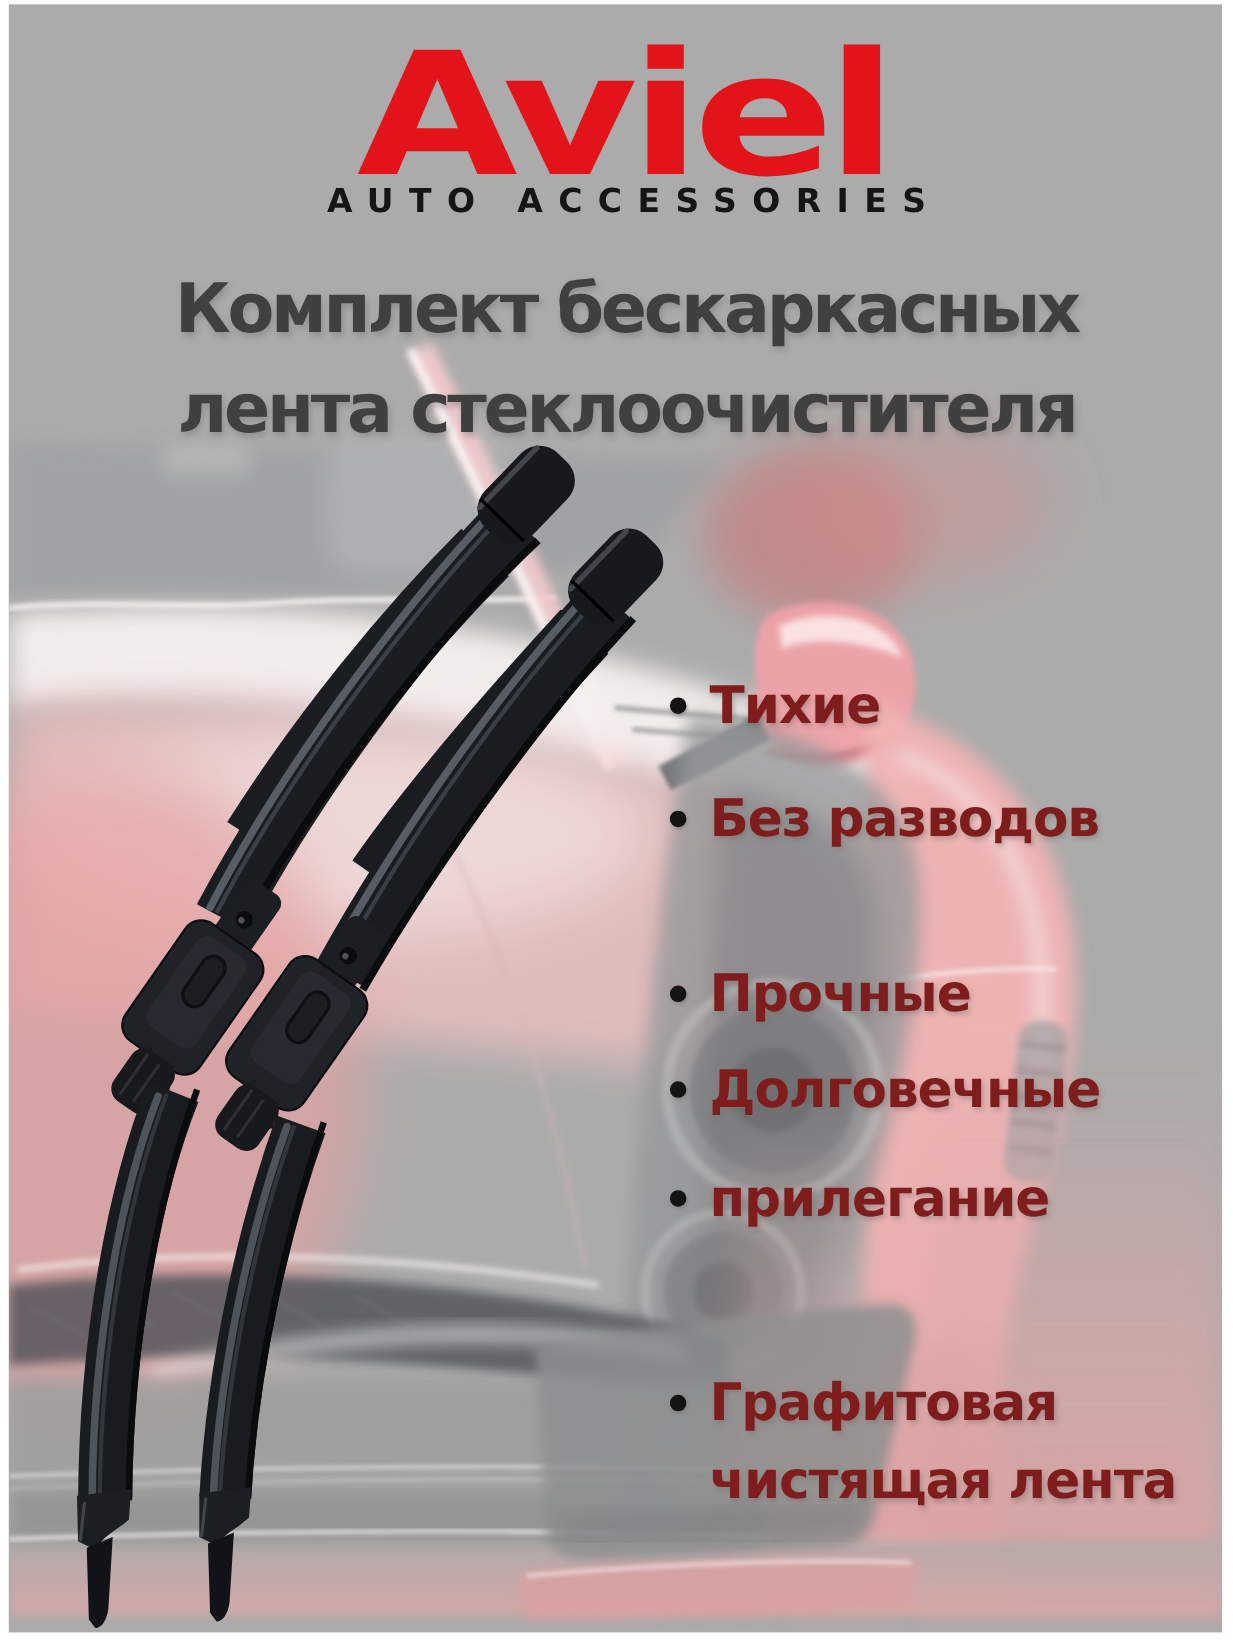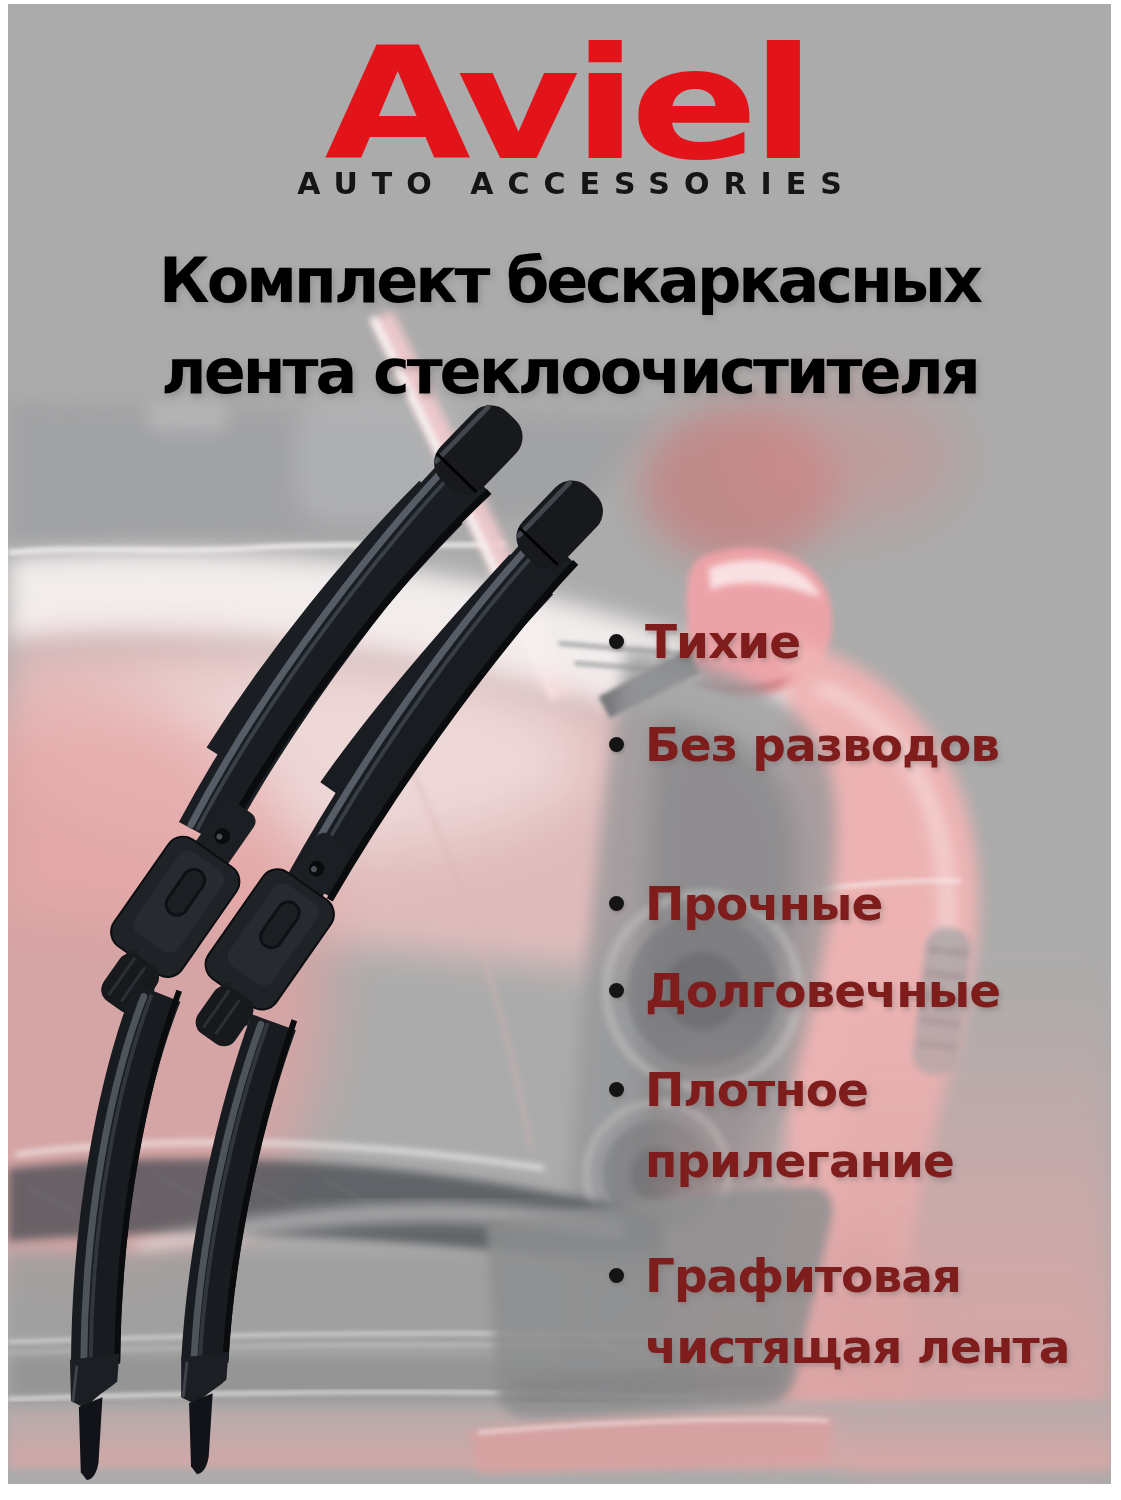--- a/index.html
+++ b/index.html
@@ -20,21 +20,21 @@
     letter-spacing:-6px;transform:scaleX(1.22);transform-origin:50% 50%;
     white-space:nowrap;
   }
   .tagline{
     position:absolute;left:34px;right:0;top:164px;text-align:center;
     color:#151515;font-size:30px;font-weight:bold;letter-spacing:14px;
     line-height:32px;white-space:nowrap;
   }
   .title{
     position:absolute;left:20px;right:0;top:231px;text-align:center;
-    color:#000000;font-size:62px;font-weight:bold;line-height:91px;
+    color:#404040;font-size:62px;font-weight:bold;line-height:91px;
     letter-spacing:-3px;white-space:nowrap;
     text-shadow:2px 3px 6px rgba(120,110,110,.45);
   }
   .features{margin:0;padding:0;list-style:none;}
   .feature{
     position:absolute;left:601px;padding-left:36px;
     color:#7f1d1d;font-size:47px;font-weight:bold;line-height:71px;
     letter-spacing:-1px;white-space:nowrap;
     text-shadow:2px 3px 5px rgba(120,110,110,.45);
   }
@@ -235,21 +235,20 @@
       <li class="feature" style="top:705px">
         <span>Без разводов</span>
       </li>
       <li class="feature" style="top:864px">
         <span>Прочные</span>
       </li>
       <li class="feature" style="top:951px">
         <span>Долговечные</span>
       </li>
       <li class="feature" style="top:1050px">
-        <span>Плотное</span>
         <span class="l2">прилегание</span>
       </li>
       <li class="feature" style="top:1236px">
         <span>Графитовая</span>
         <span class="l2">чистящая лента</span>
       </li>
     </ul>
 
   </div>
 </div>

